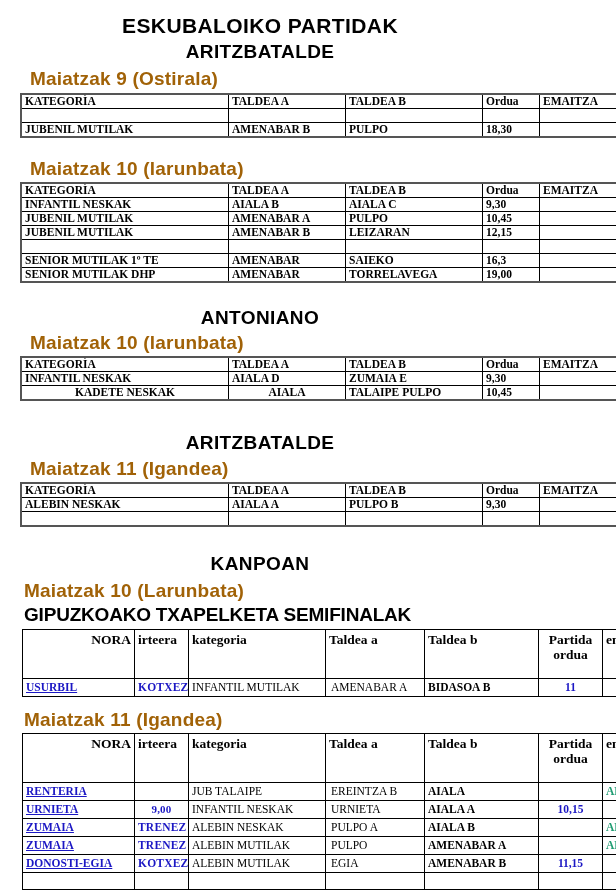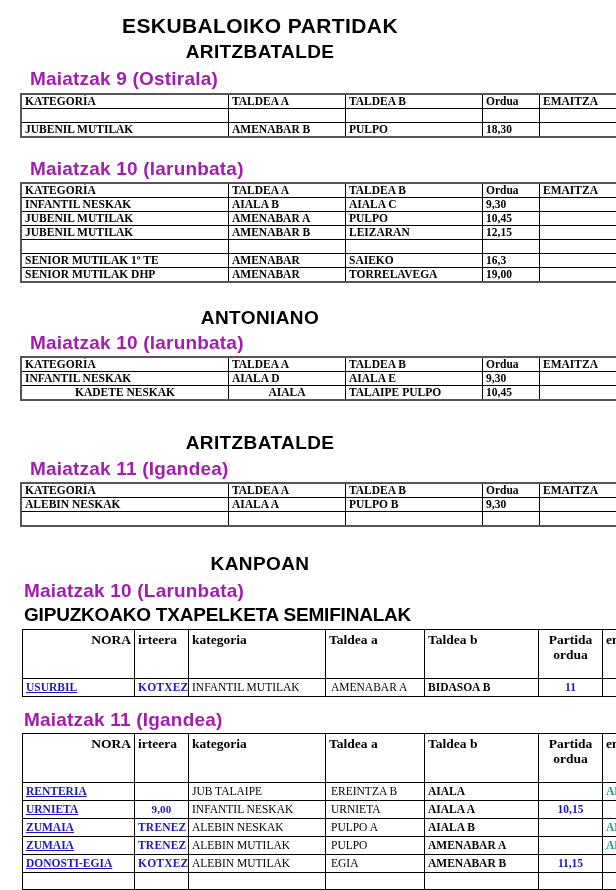--- a/index.html
+++ b/index.html
@@ -27,21 +27,21 @@
     letter-spacing: 0.4px;
   }
   .doc-title   { font-size: 21px; line-height: 24px; }
   .venue-title { font-size: 19px; line-height: 22px; }
 
   .day-title {
     font-family: "Liberation Sans", sans-serif;
     font-weight: bold;
     font-size: 19px;
     line-height: 22px;
-    color: #a21caf;
+    color: #a16207;
     letter-spacing: 0.2px;
   }
   .day-title.indent   { margin-left: 30px; }
   .day-title.indent2  { margin-left: 24px; }
 
   .big-section {
     font-family: "Liberation Sans", sans-serif;
     font-weight: bold;
     font-size: 19px;
     line-height: 22px;
@@ -263,21 +263,21 @@
         <tr class="head">
       <td class="c-kat">KATEGORÍA</td>
       <td class="c-ta">TALDEA A</td>
       <td class="c-tb">TALDEA B</td>
       <td class="c-ord">Ordua</td>
       <td class="c-ema">EMAITZA</td>
     </tr>
     <tr>
       <td>INFANTIL NESKAK</td>
       <td>AIALA D</td>
-      <td>AIALA E</td>
+      <td>ZUMAIA E</td>
       <td>9,30</td>
       <td></td>
     </tr>
     <tr>
       <td style="text-align:center">KADETE NESKAK</td>
       <td style="text-align:center">AIALA</td>
       <td>TALAIPE PULPO</td>
       <td>10,45</td>
       <td></td>
     </tr>

